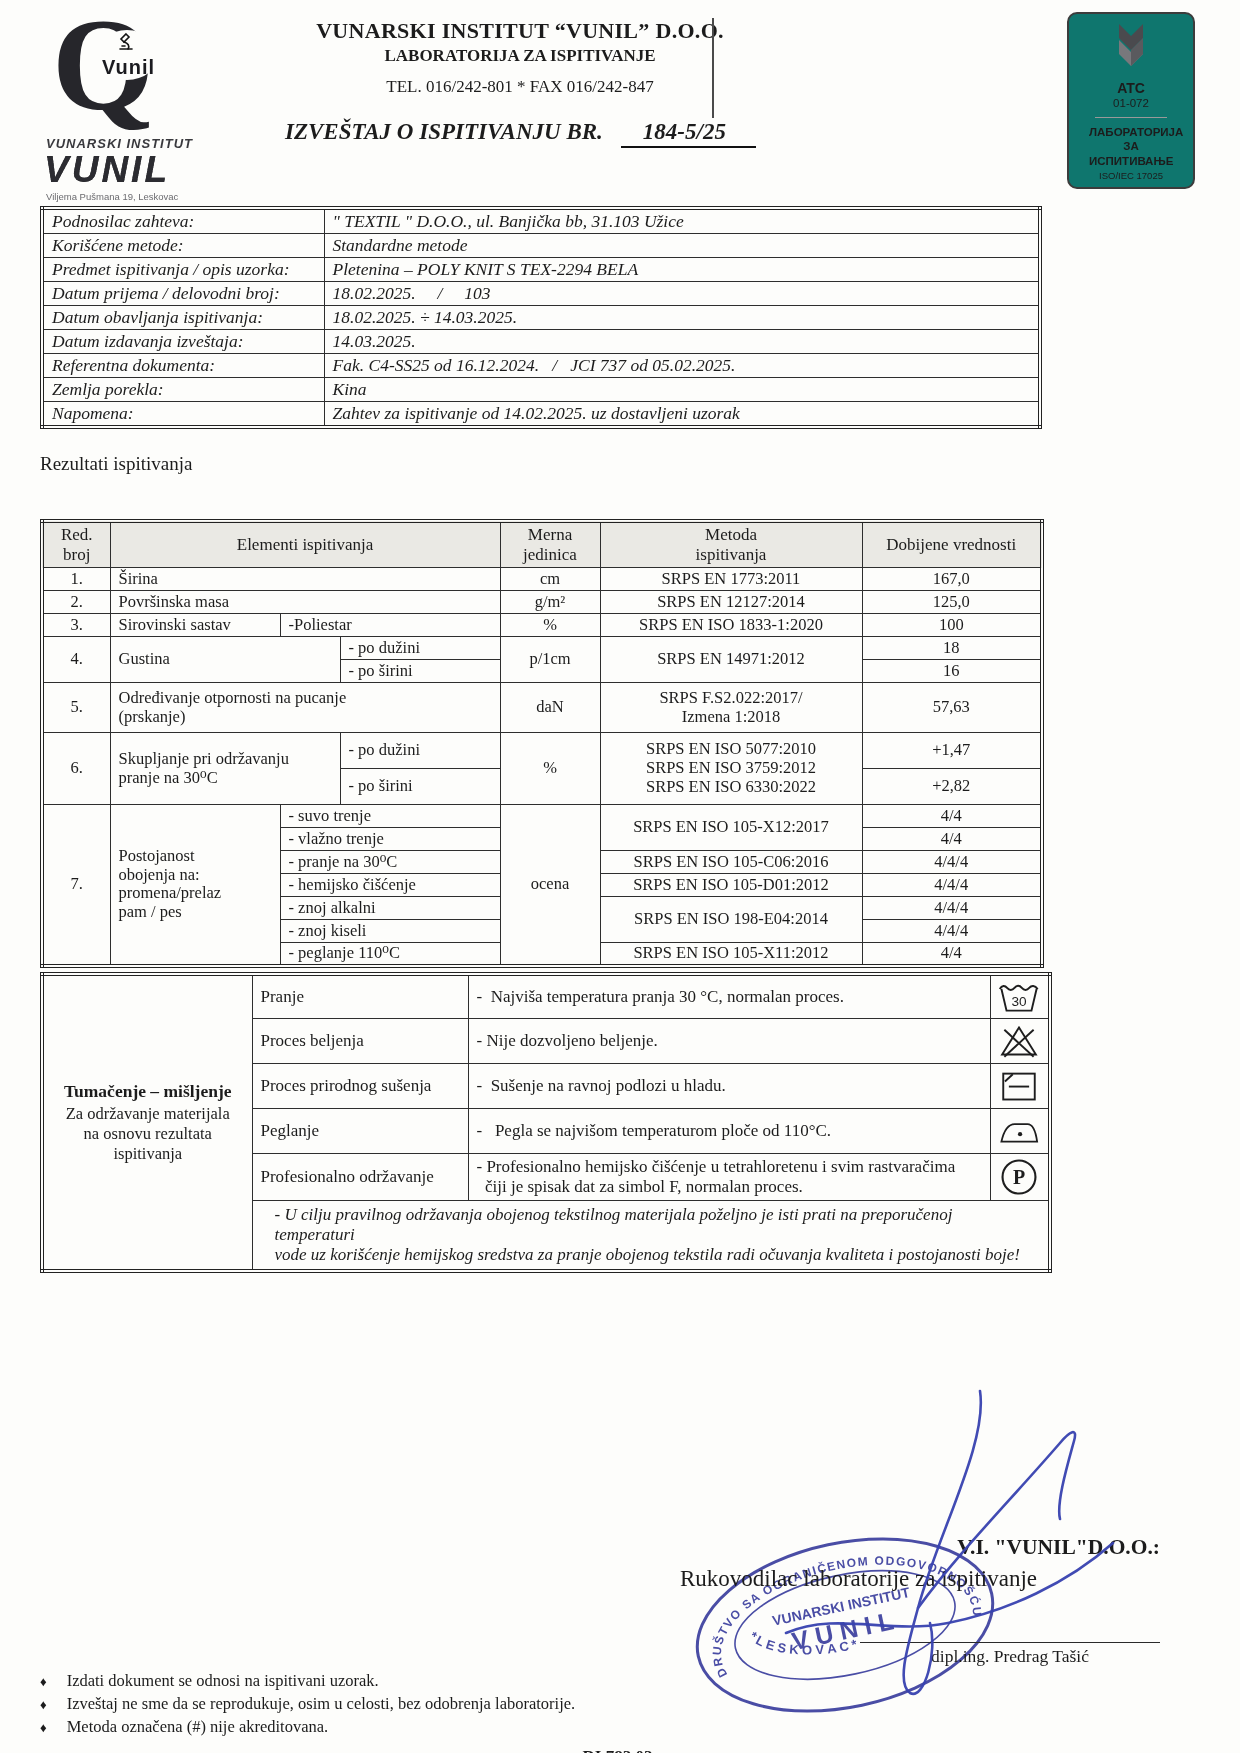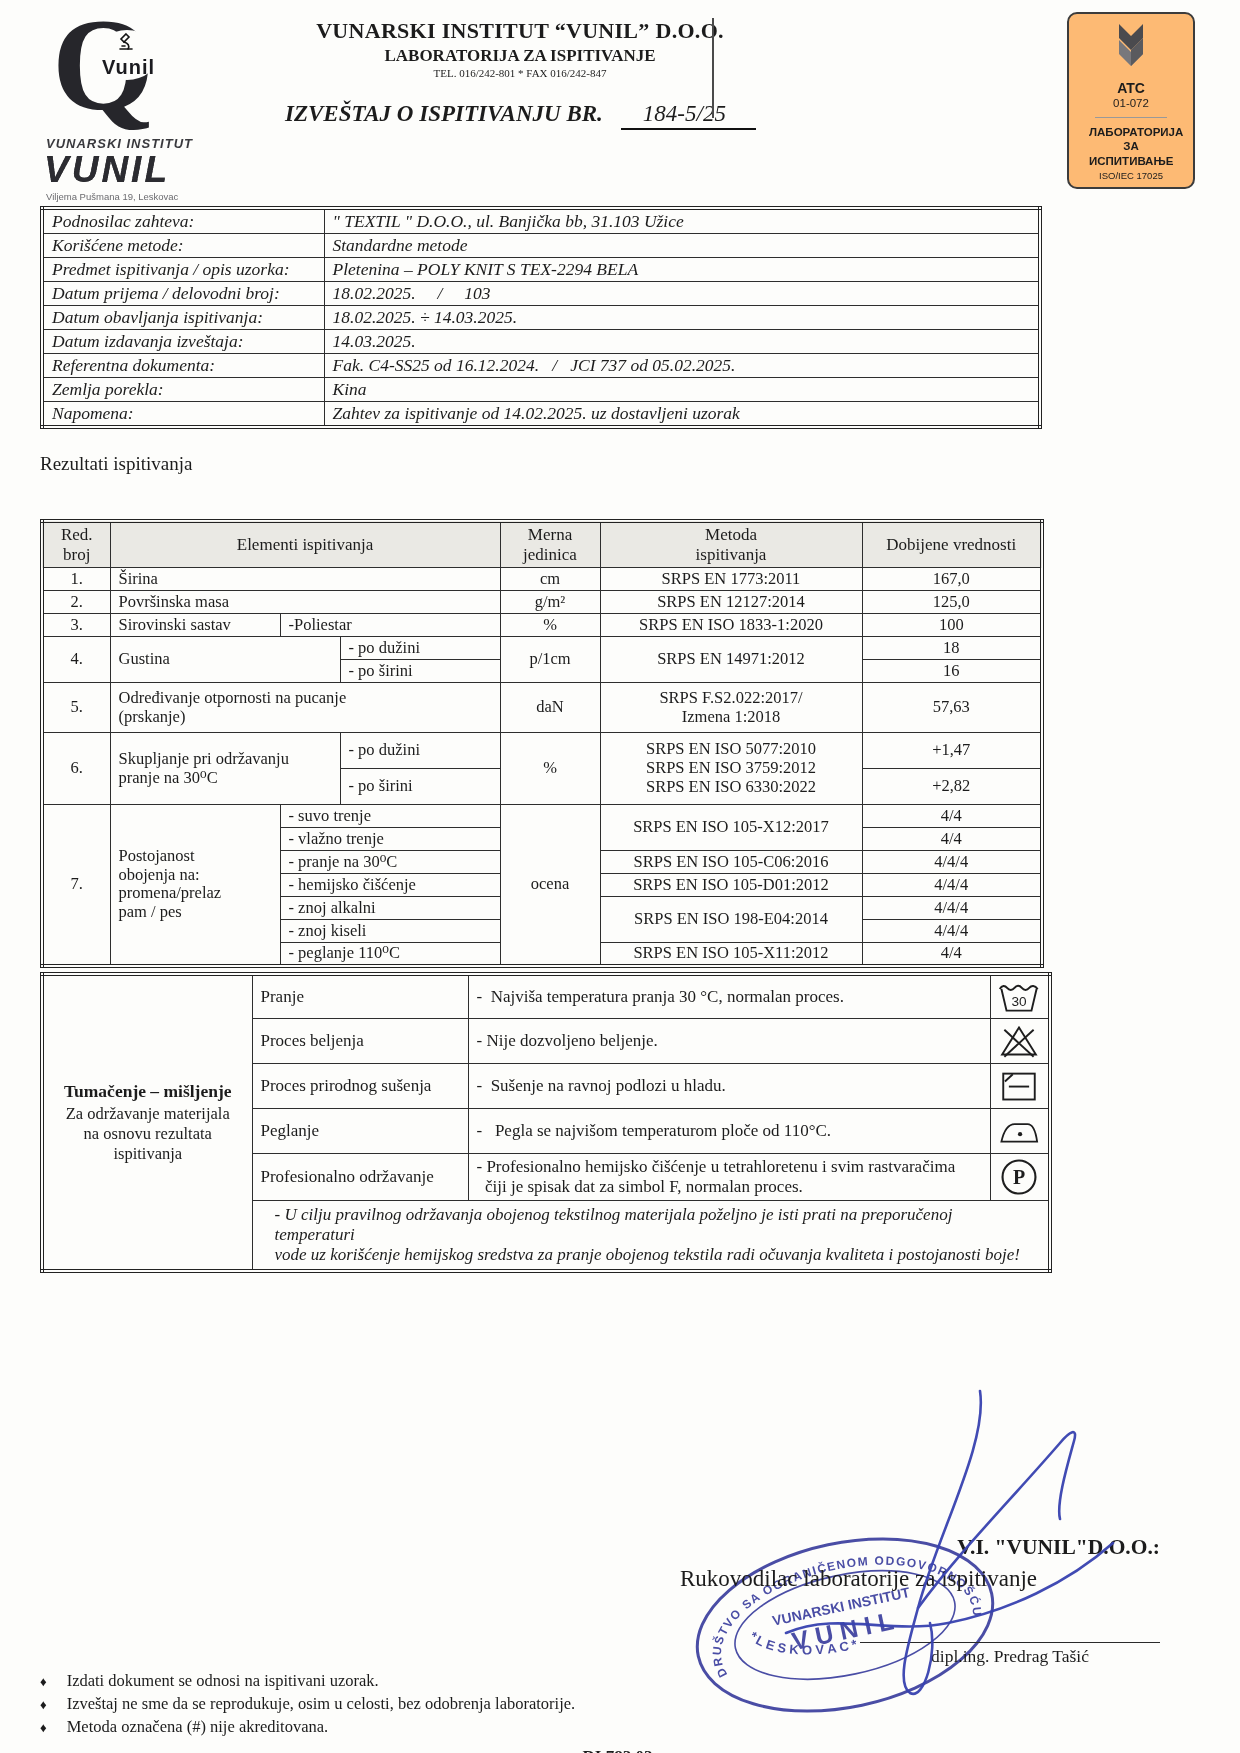--- a/index.html
+++ b/index.html
@@ -27,28 +27,28 @@
   .logo-line1 { font-family:"Liberation Sans", sans-serif; font-style:italic; font-weight:bold; font-size:13px; letter-spacing:1px; color:#3a3a3e; margin:8px 0 0 6px; }
   .logo-line2 { font-family:"Liberation Sans", sans-serif; font-style:italic; font-weight:900; font-size:37px; letter-spacing:3px; color:#2c2c31; margin-left:4px; line-height:38px;
     background: repeating-linear-gradient(180deg,#222 0 3px,#8a8a8e 3px 4px);
     -webkit-background-clip: text; background-clip: text; }
   .logo-line3 { font-family:"Liberation Sans", sans-serif; font-size:9.5px; color:#6b6b6f; margin:2px 0 0 6px; }
 
   .center-block { flex: 1 1 auto; text-align:center; padding-top: 8px; max-width: 470px; }
   .inst-title { font-size: 22px; font-weight: bold; letter-spacing: .3px; }
   .lab-sub   { font-size: 17px; font-weight: bold; margin-top: 2px; }
   .addr-line { font-size: 17px; margin-top: 2px; }
-  .tel-line  { font-size: 11px; margin-top: 1px; }
+  .tel-line  { font-size: 17px; margin-top: 11px; }
   .report-line { margin-top: 22px; text-align:left; padding-left: 0px; white-space:nowrap; }
   .report-title { font-size: 23px; font-weight:bold; font-style: italic; }
-  .report-number { display:inline-block; font-size: 23px; font-weight:normal; font-style: italic; border-bottom: 2.5px solid #111; padding: 0 30px 1px 22px; margin-left: 14px; }
+  .report-number { display:inline-block; font-size: 23px; font-weight:bold; font-style: italic; border-bottom: 2.5px solid #111; padding: 0 30px 1px 22px; margin-left: 14px; }
 
   .v-divider { position:absolute; left:712px; top:18px; height:100px; border-left:2px solid #4a4a4a; }
 
-  .badge { margin-left:auto; width: 128px; flex:0 0 128px; border: 2px solid #3c3c3c; border-radius: 10px; padding: 8px 20px 6px; text-align:center; background:#fdba74; margin-top:2px; }
+  .badge { margin-left:auto; width: 128px; flex:0 0 128px; border: 2px solid #3c3c3c; border-radius: 10px; padding: 8px 20px 6px; text-align:center; background:#0f766e; margin-top:2px; }
   .badge-icon { height: 52px; }
   .badge-atc { font-family:"Liberation Sans", sans-serif; font-weight:bold; font-size:14px; margin-top:2px; }
   .badge-code { font-family:"Liberation Sans", sans-serif; font-size:11.5px; margin-top:1px; }
   .badge-sep { border-top:1px solid #999; margin: 8px 6px 7px; }
   .badge-lab { font-family:"Liberation Sans", sans-serif; font-size:11.5px; font-weight:bold; line-height:1.25; }
   .badge-iso { font-family:"Liberation Sans", sans-serif; font-size:9.5px; margin-top:2px; }
 
   
   table { border-collapse: collapse; table-layout: fixed; }
   td, th { border: 1px solid #2e2e2e; vertical-align: middle; }

